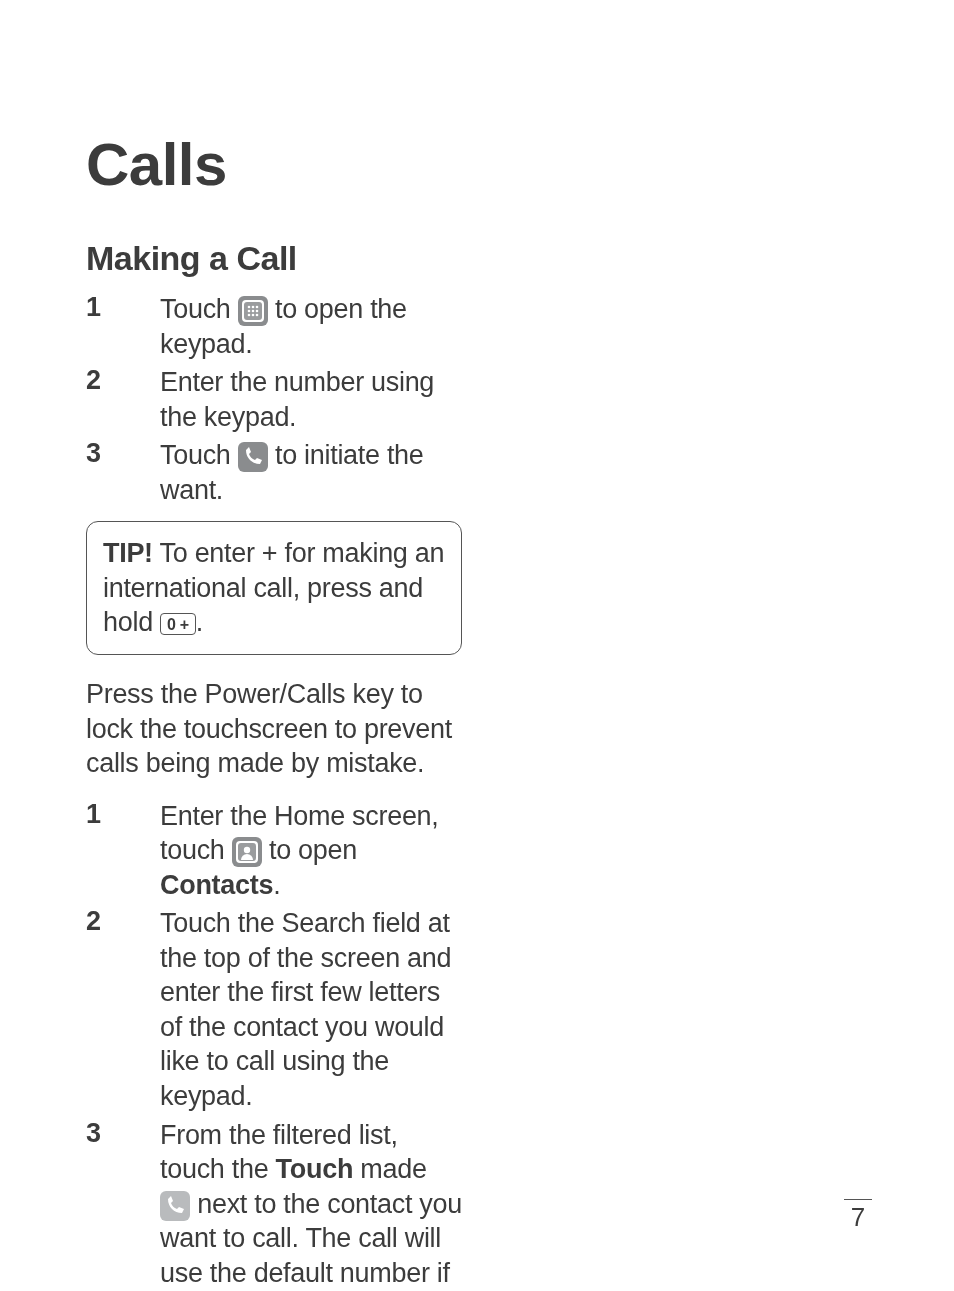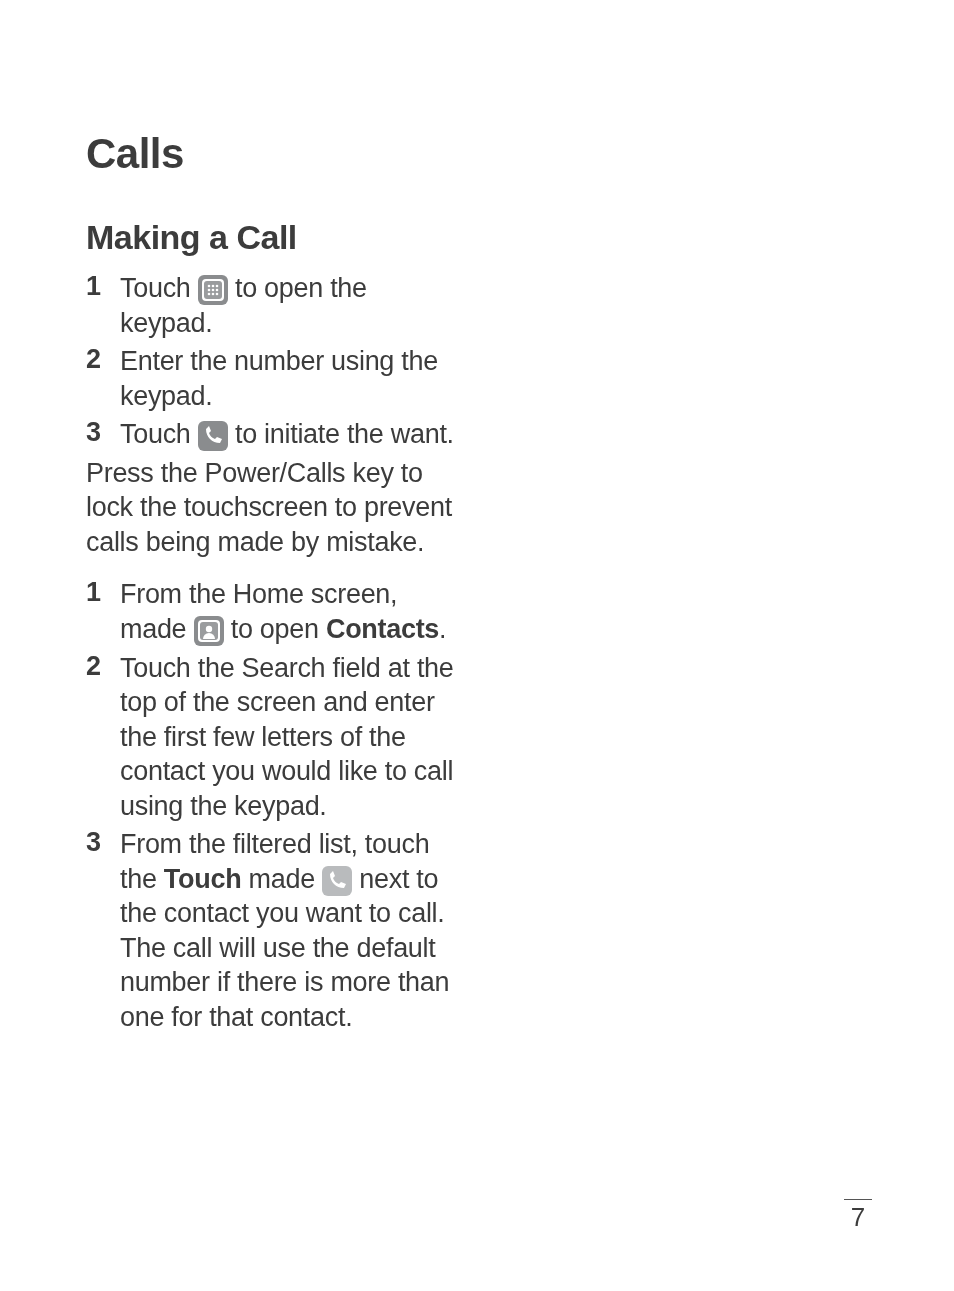--- a/index.html
+++ b/index.html
@@ -1,24 +1,24 @@
 <!DOCTYPE html>
 <html><head>
 <meta charset="utf-8">
 <style>
   * { box-sizing: border-box; margin: 0; padding: 0; }
   html, body { width: 954px; height: 1291px; background: #fff; font-family: Helvetica, Arial, sans-serif; color: #3c3c3c; }
   .page { width: 954px; height: 1291px; padding: 130px 76px 60px 86px; position: relative; display: flex; flex-direction: column; }
   .columns { flex: 1 1 auto; column-count: 2; column-gap: 40px; column-fill: auto; }
-  h1 { font-size: 42px; font-weight: 600; margin-bottom: 40px; letter-spacing: -0.5px; break-after: avoid; }
+  h1 { font-size: 60px; font-weight: 600; margin-bottom: 40px; letter-spacing: -0.5px; break-after: avoid; }
   h2 { font-size: 34px; font-weight: 700; margin: 18px 0 14px 0; letter-spacing: -0.5px; line-height: 1.15; break-after: avoid; }
   p { font-size: 27px; font-weight: 300; line-height: 1.28; letter-spacing: -0.3px; }
   .list-item { display: flex; margin: 4px 0; }
   .num { flex: 0 0 34px; font-weight: 600; font-size: 27px; }
-  .txt { flex: 1; }
+  .txt { flex: 1; margin-left: 40px; }
   .tip-box { border: 1px solid #555; border-radius: 12px; padding: 14px 16px; margin: 14px 0 22px 0; break-inside: avoid; }
   .icon { display: inline-block; vertical-align: middle; }
   .icon svg { display: block; }
   .icon-rect { background: #8a8c8e; border-radius: 6px; padding: 3px; }
   .icon-key { display: inline-block; border: 1.5px solid #555; border-radius: 4px; padding: 0 6px; font-size: 16px; font-weight: 600; line-height: 22px; height: 22px; vertical-align: middle; background: #fff; }
   .pagenum { position: absolute; right: 82px; bottom: 58px; font-size: 26px; font-weight: 300; border-top: 1px solid #555; padding: 2px 0 0 0; width: 28px; text-align: center; }
   b.kw { font-weight: 700; }
 </style>
 </head>
 <body>
@@ -65,29 +65,34 @@
     <div class="txt">
           <p>
       <span>Touch </span><span class="icon"><svg width="30" height="30" viewBox="0 0 30 30">
                 <rect x="0" y="0" width="30" height="30" rx="6" fill="#8a8c8e"></rect>
                 <path d="M8 8 c0 8 6 14 14 14 l2 -4 -5 -2 -2 2 c-3 -1 -5 -3 -6 -6 l2 -2 -2 -5z" fill="#fff"></path>
               </svg></span><span> to initiate the want.</span>
     </p>
         </div>
   </div>
 
+  <div class="tip-box">
+    <p>
+      <b class="kw">TIP!</b><span> To enter + for making an international call, press and hold </span><span class="icon-key">0 +</span><span>.</span>
+    </p>
+  </div>
 
   <p style="margin-bottom:18px;">Press the Power/Calls key to lock the touchscreen to prevent calls being made by mistake.</p>
 
 
   <div class="list-item">
     <div class="num">1</div>
     <div class="txt">
           <p>
-      <span>From the Home screen, made </span><span class="icon icon-rect"><svg width="24" height="24" viewBox="0 0 24 24">
+      <span>Enter the Home screen, touch </span><span class="icon icon-rect"><svg width="24" height="24" viewBox="0 0 24 24">
                 <rect x="1" y="1" width="22" height="22" rx="4" fill="#fff"></rect>
                 <rect x="3" y="3" width="18" height="18" rx="3" fill="#9a9c9e"></rect>
                 <circle cx="12" cy="10" r="3.2" fill="#fff"></circle>
                 <path d="M6 20 a6 6 0 0 1 12 0 z" fill="#fff"></path>
               </svg></span><span> to open </span><b class="kw">Contacts</b><span>.</span>
     </p>
         </div>
   </div>
 
   <div class="list-item">

